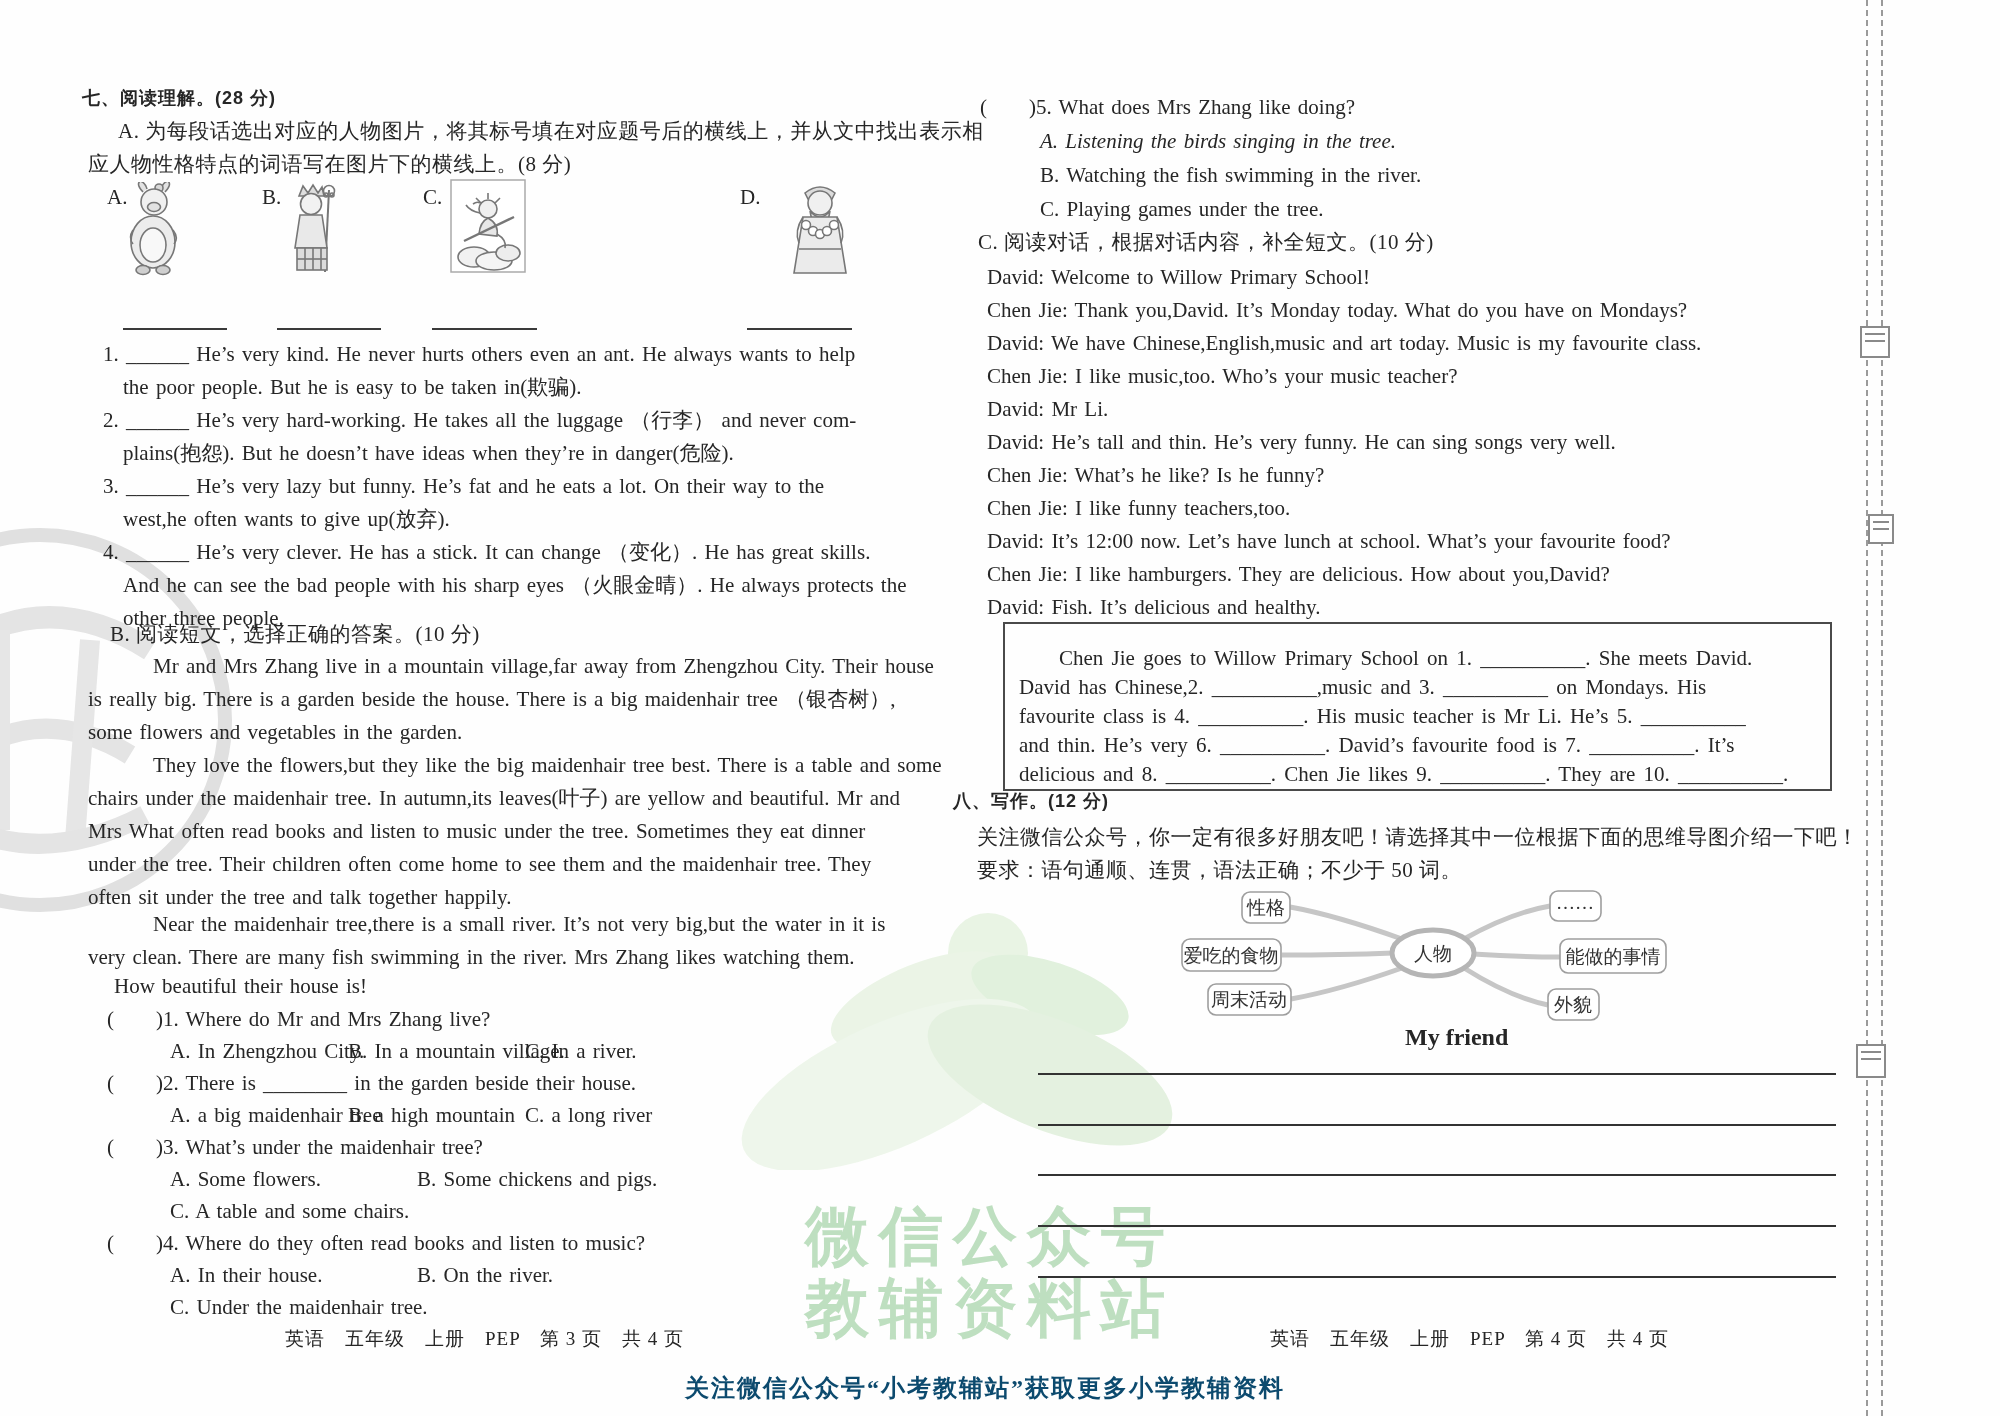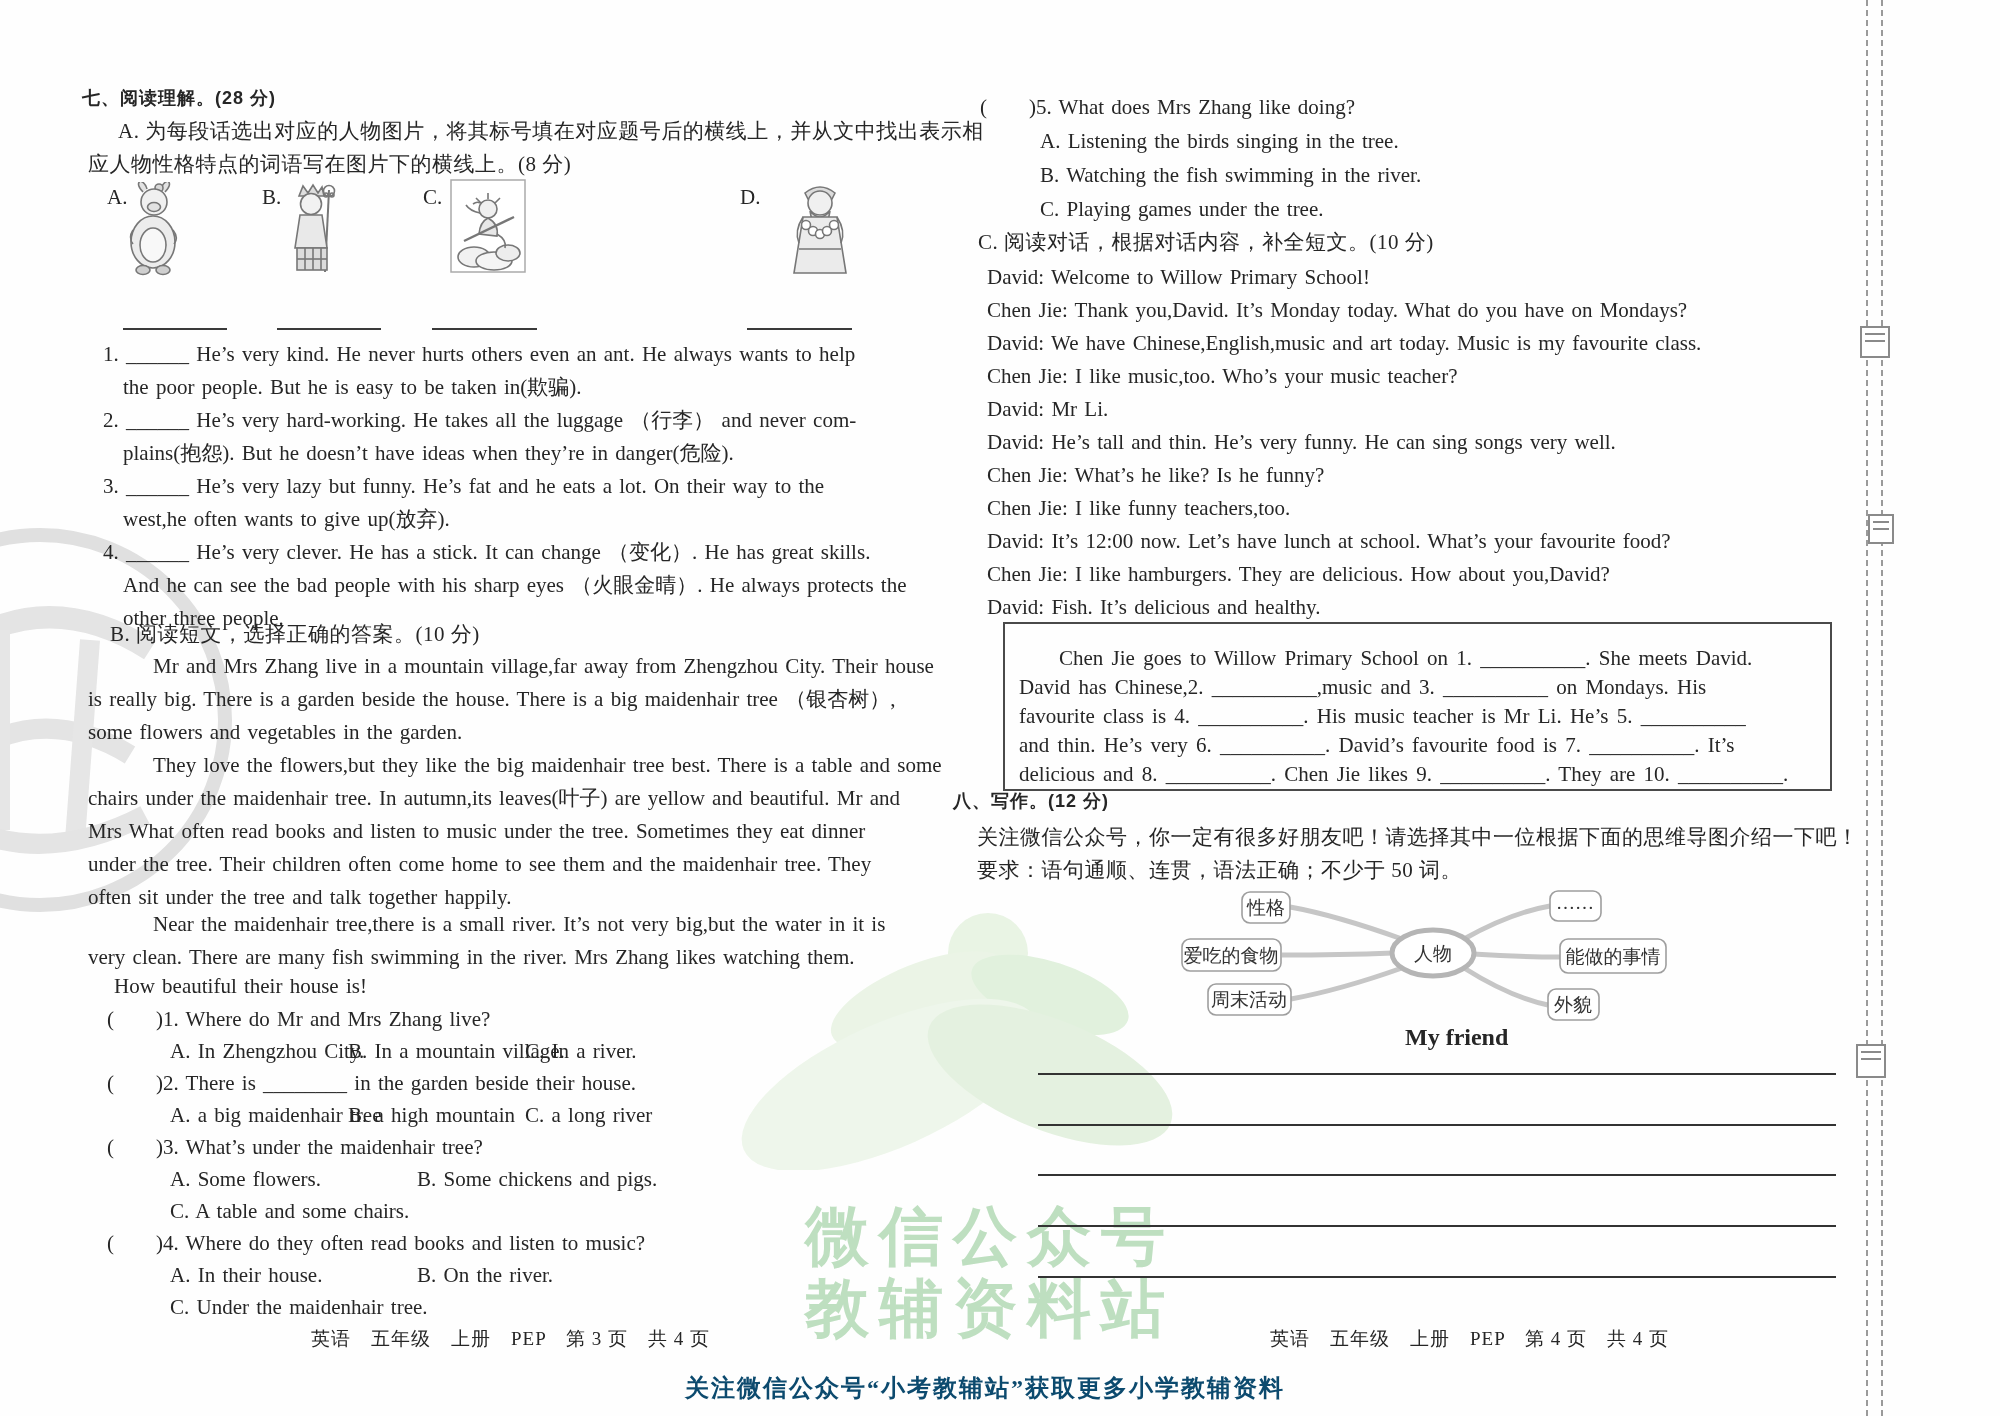--- a/index.html
+++ b/index.html
@@ -219,28 +219,28 @@
     <div class="ln en stem">(　　)4. Where do they often read books and listen to music?</div>
     <div class="ln">
       <span class="opt en o1">A. In their house.</span>
       <span class="opt en o2w">B. On the river.</span>
     </div>
     <div class="ln">
       <span class="opt en o1">C. Under the maidenhair tree.</span>
     </div>
   </div>
 
-  <div class="abs footer" style="left:197px;top:1326px;margin-left:26px;">英语　五年级　上册　PEP　第 3 页　共 4 页</div>
+  <div class="abs footer" style="left:197px;top:1326px;">英语　五年级　上册　PEP　第 3 页　共 4 页</div>
 </div>
 
 <div class="abs z2" style="left:950px;top:0;width:900px;height:1416px;">
 
   <div class="abs" style="left:0;top:90px;width:890px;">
     <div class="ln en q5line" style="padding-left:30px;">(　　)5. What does Mrs Zhang like doing?</div>
-    <div class="ln en q5line" style="padding-left:90px;">A. Listening the birds singing in the tree.</div>
+    <div class="ln en q5line" style="padding-left:90px;font-style:italic;">A. Listening the birds singing in the tree.</div>
     <div class="ln en q5line" style="padding-left:90px;">B. Watching the fish swimming in the river.</div>
     <div class="ln en q5line" style="padding-left:90px;">C. Playing games under the tree.</div>
   </div>
 
   <div class="abs cn" style="left:28px;top:228px;">C. 阅读对话，根据对话内容，补全短文。(10 分)</div>
 
   <div class="abs lh33" style="left:37px;top:261px;width:850px;">
     <div class="ln en">David: Welcome to Willow Primary School!</div>
     <div class="ln en">Chen Jie: Thank you,David. It’s Monday today. What do you have on Mondays?</div>
     <div class="ln en">David: We have Chinese,English,music and art today. Music is my favourite class.</div>

